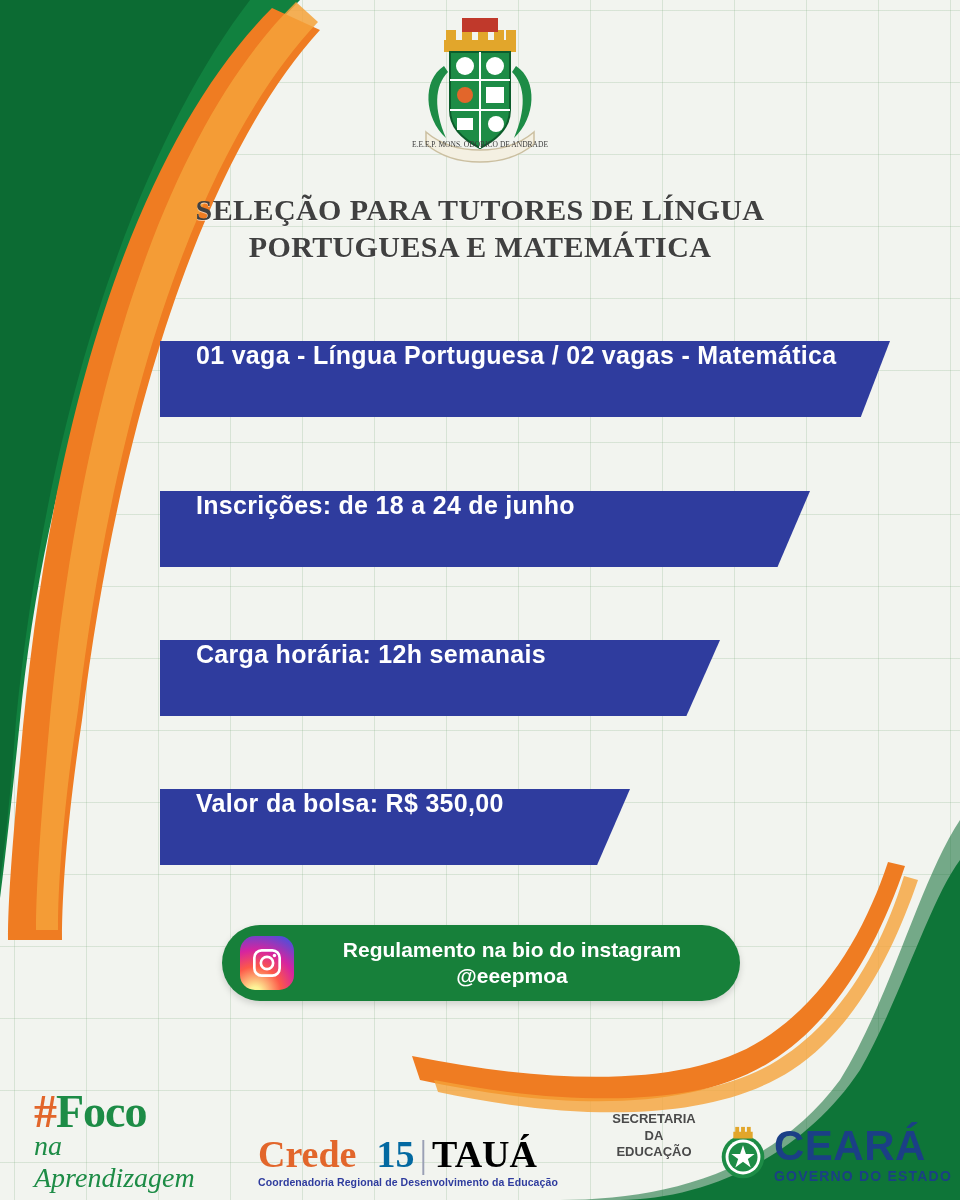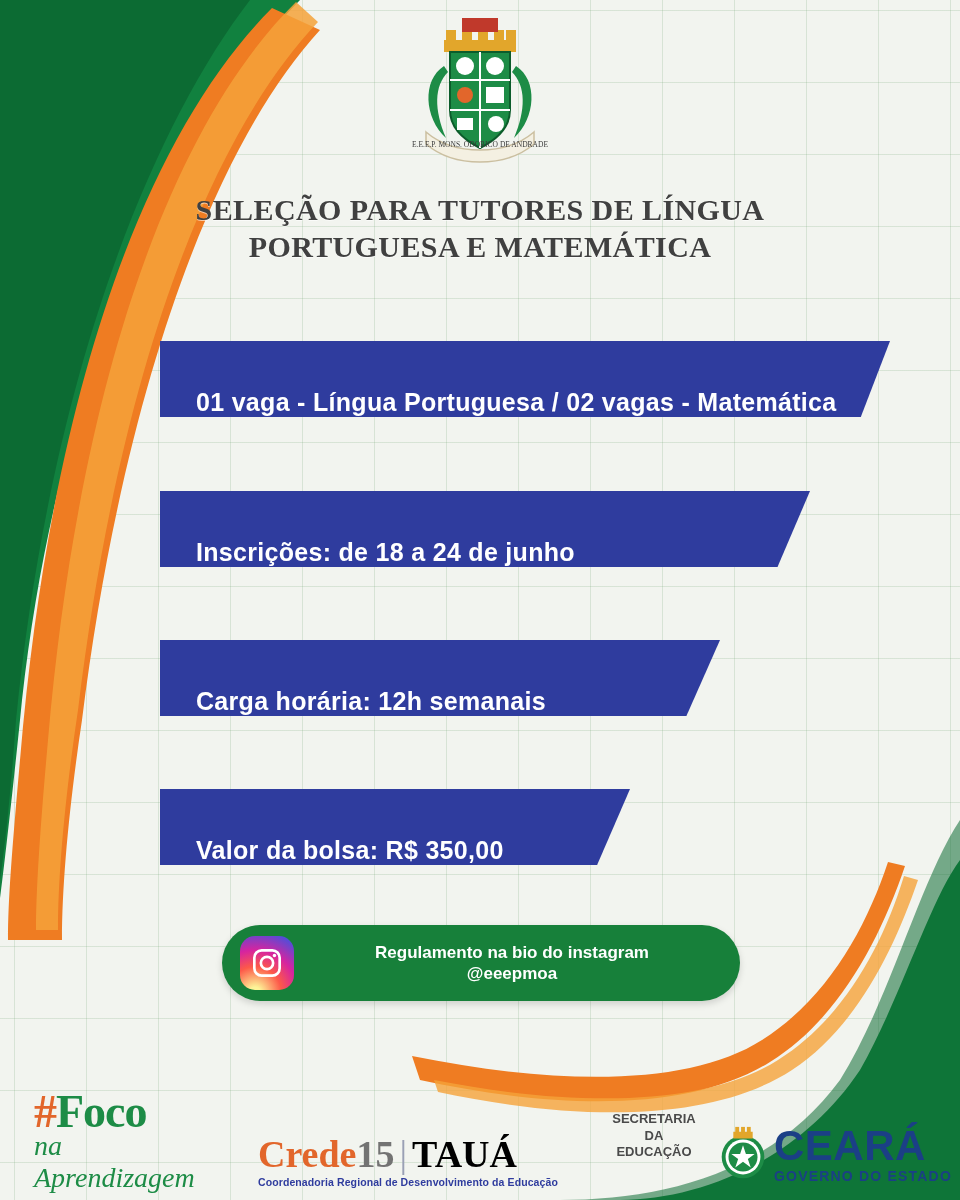--- a/index.html
+++ b/index.html
@@ -47,21 +47,21 @@
     text-shadow: 0 1px 0 rgba(255,255,255,0.6);
     padding: 0 110px;
   }
 
   
   .banner {
     position: absolute;
     height: 76px;
     background: #2f3c9e;
     display: flex;
-    align-items: flex-end;
+    align-items: flex-start;
     color: #ffffff;
     font-size: 25px;
     font-weight: bold;
     letter-spacing: 0.3px;
     padding-left: 36px;
     box-shadow: 0 3px 6px rgba(0,0,0,0.12);
   }
   .banner.b1 { top: 341px; left: 160px; width: 730px;
     clip-path: polygon(0 0, 100% 0, 96% 100%, 0% 100%); }
   .banner.b2 { top: 491px; left: 160px; width: 650px;
@@ -83,21 +83,21 @@
   }
   .ig-icon {
     width: 54px; height: 54px; border-radius: 15px;
     background: radial-gradient(circle at 28% 105%, #fdf497 0%, #fdf497 8%, #fd5949 38%, #d6249f 62%, #285AEB 100%);
     display: flex; align-items: center; justify-content: center;
     flex: none;
   }
   .ig-icon svg { width: 32px; height: 32px; }
   .ig-text {
     flex: 1; text-align: center;
-    color: #fff; font-weight: bold; font-size: 17px; line-height: 1.25;
+    color: #fff; font-weight: bold; font-size: 21px; line-height: 1.25;
     padding-right: 10px;
   }
 
   
   .footer {
     position: absolute; bottom: 0; left: 0; right: 0;
     height: 118px;
     display: flex; align-items: center;
   }
   .foco {
@@ -117,21 +117,21 @@
   }
   .crede {
     position: absolute; left: 258px; bottom: 12px; width: 350px;
   }
   .crede .line1 {
     font-family: "Liberation Serif", serif;
     font-weight: bold; font-size: 38px; line-height: 1;
     display: flex; align-items: baseline;
   }
   .crede .c-word { color: #e2662b; }
-  .crede .num { color: #737373; margin-left: 0; }
+  .crede .num { color: #0369a1; margin-left: 20px; }
   .crede .bar { color: #9aa0b5; margin: 0 5px; font-weight: normal; }
   .crede .taua { color: #000000; margin-top: 8px; }
   .crede .line2 {
     font-size: 10.5px; font-weight: bold; color: #2f3c9e; margin-top: 3px;
     letter-spacing: 0.1px;
   }
   .sec {
     position: absolute; left: 612px; bottom: 40px;
     font-size: 13px; font-weight: bold; color: #4a4a4a;
     line-height: 1.25; text-align: center; width: 84px;

